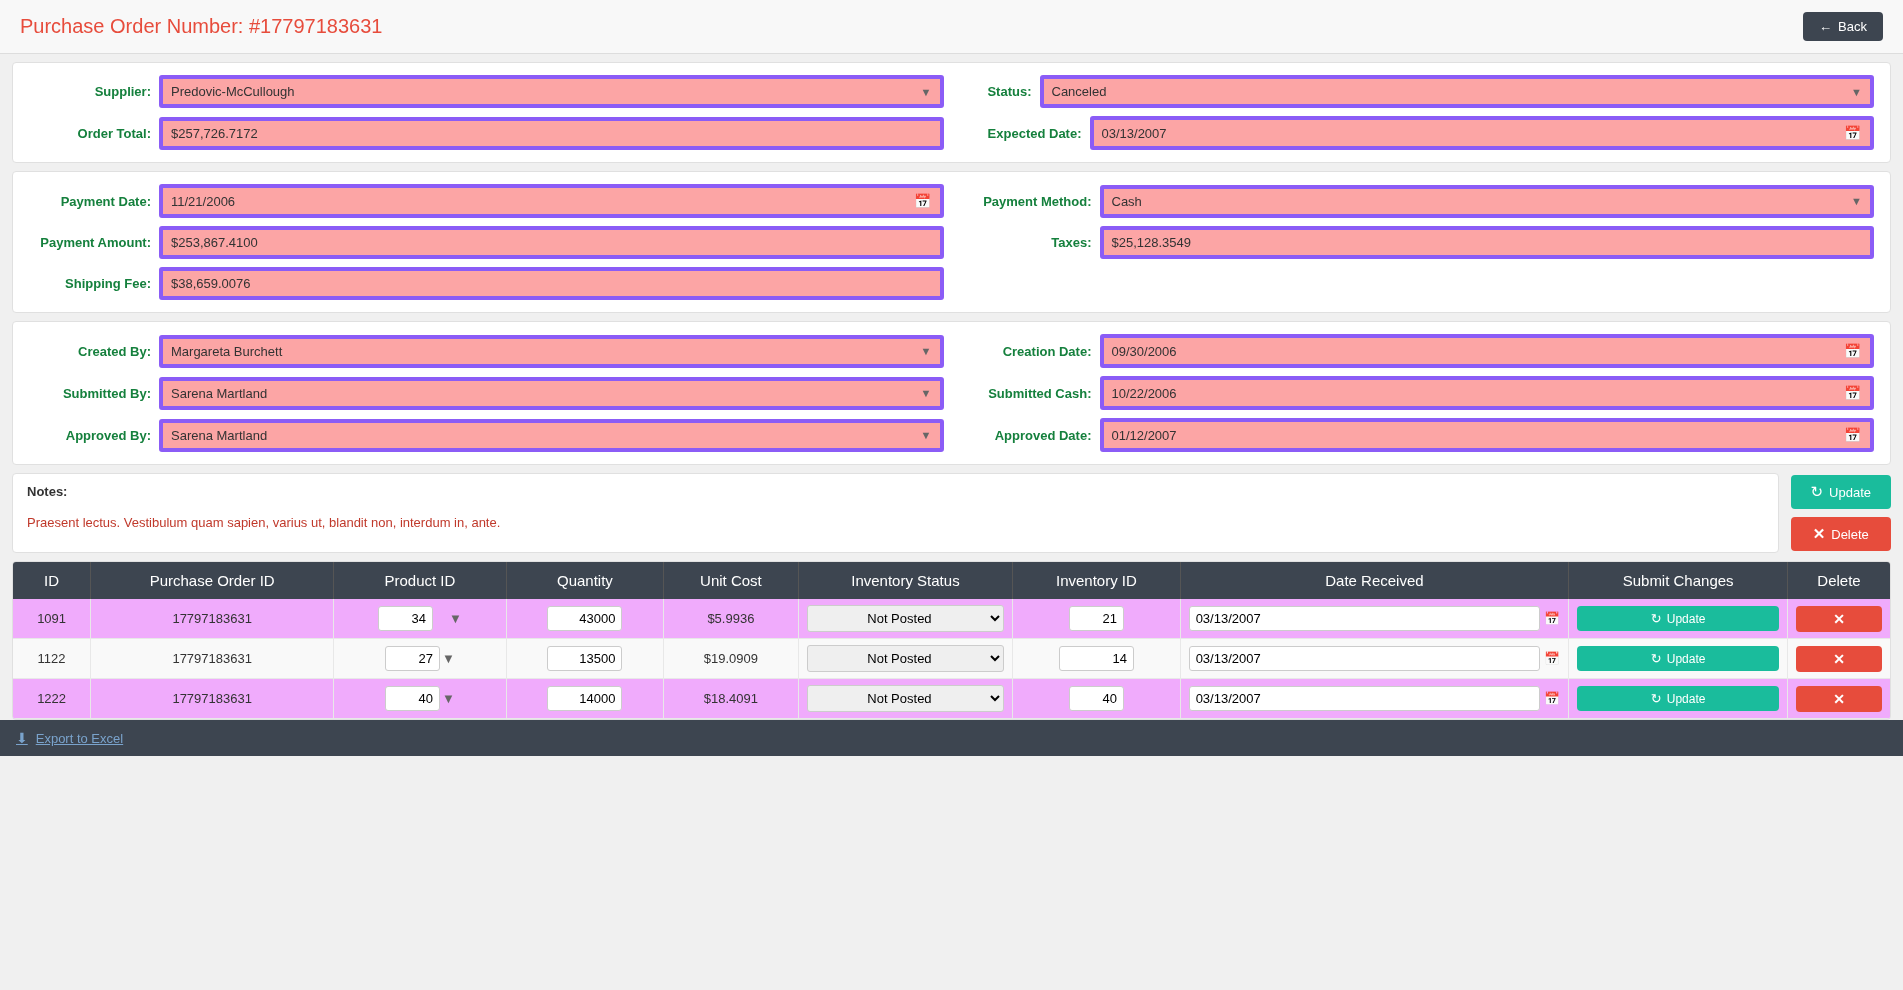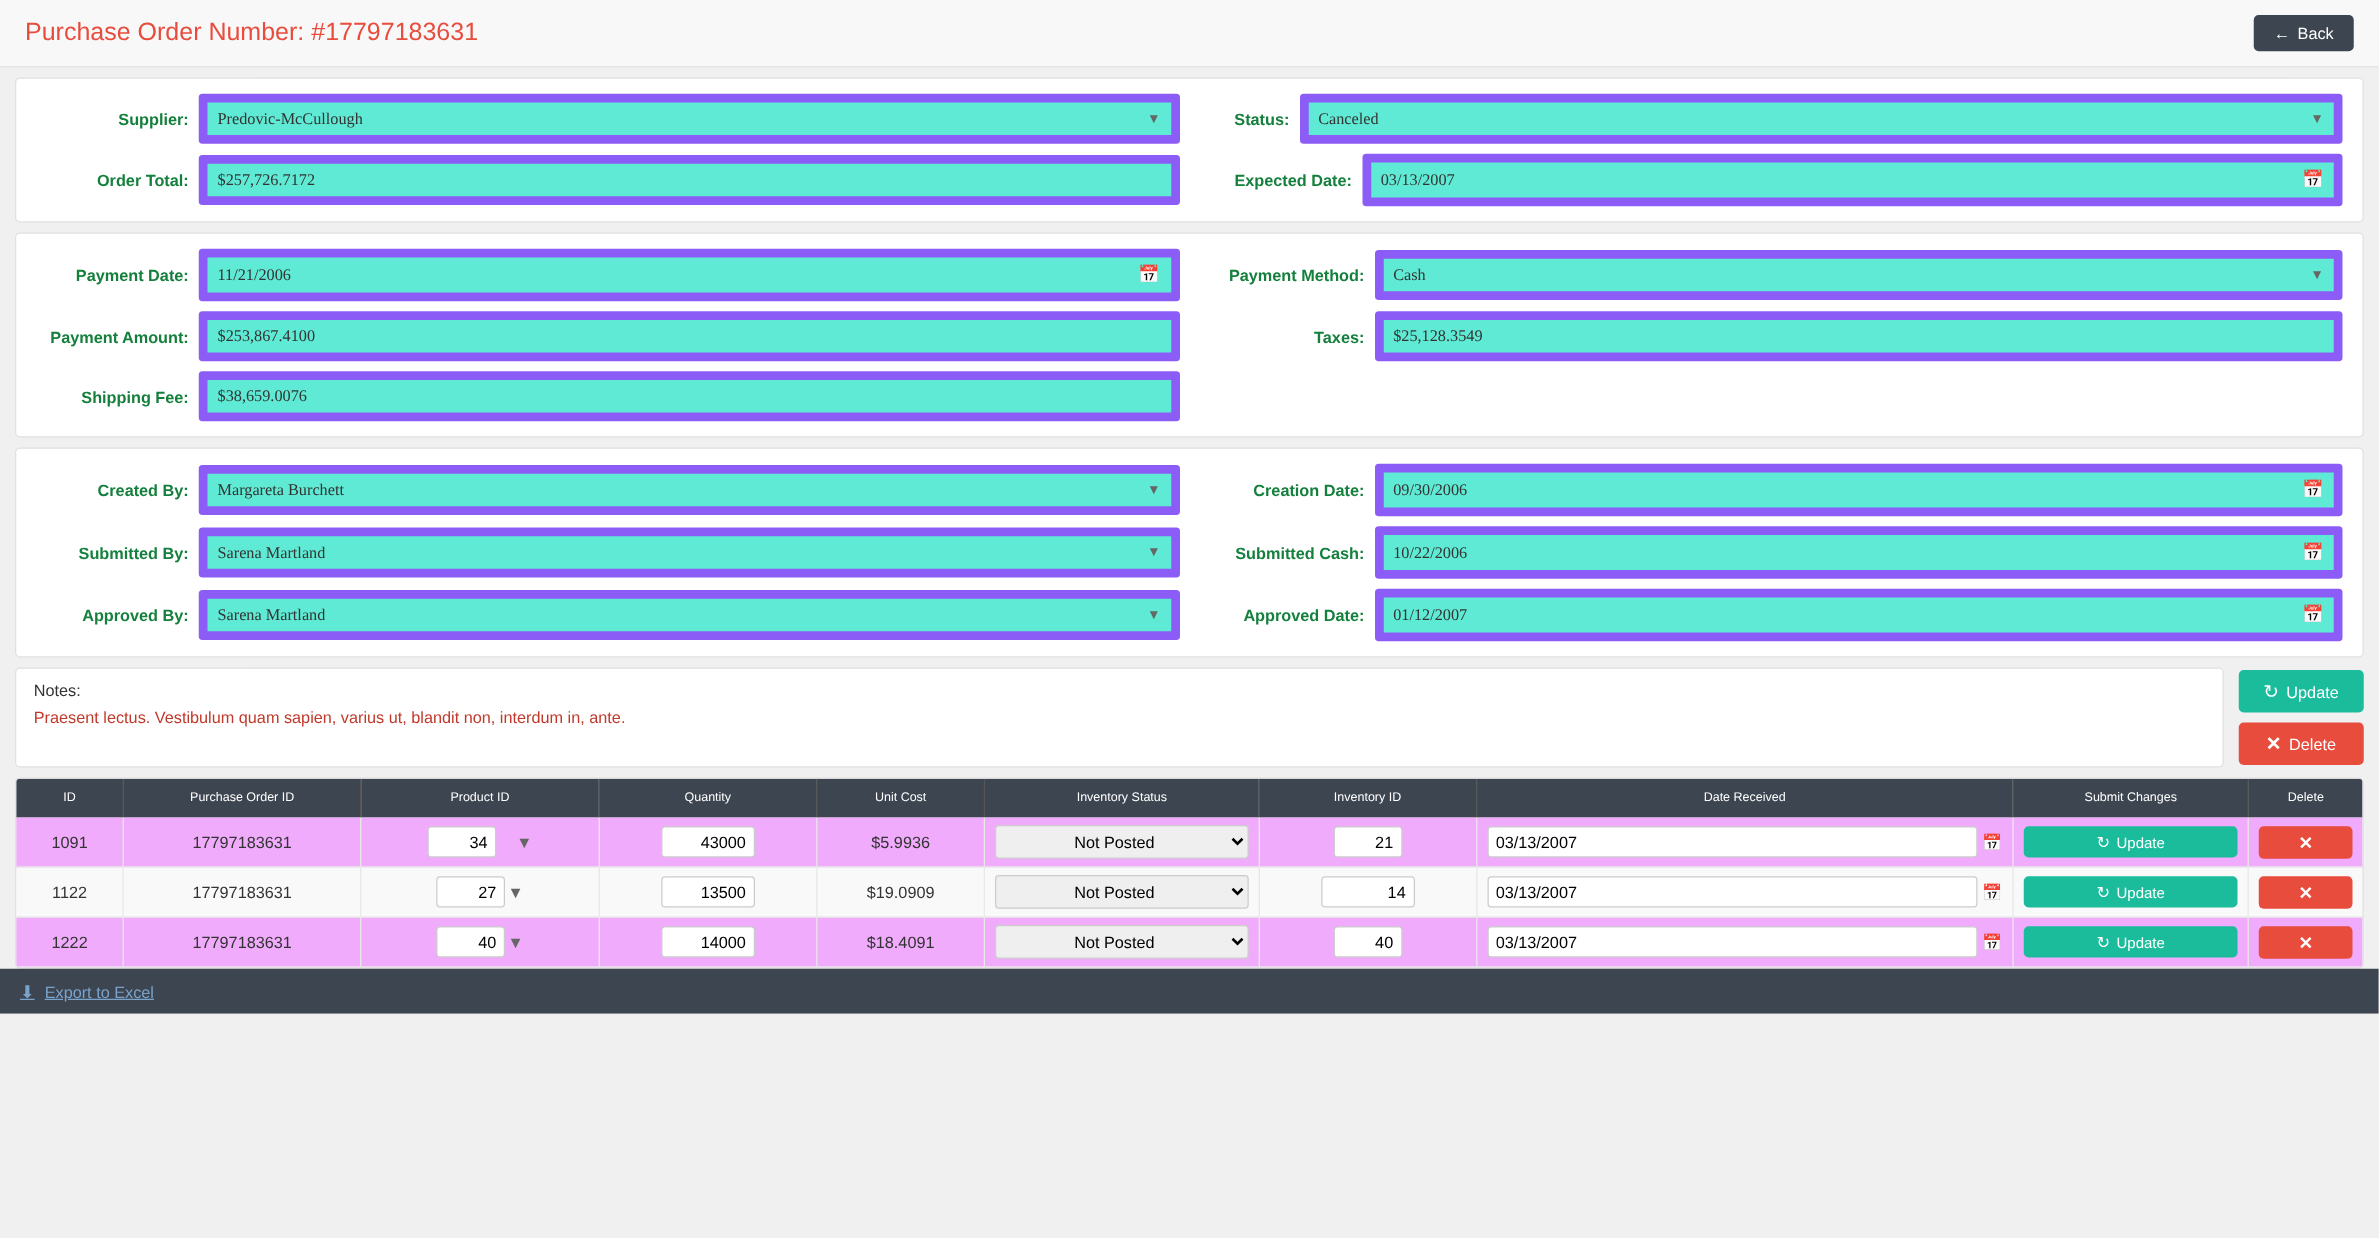--- a/index.html
+++ b/index.html
@@ -57,27 +57,26 @@
     .field-label {
       font-weight: bold;
       white-space: nowrap;
       min-width: 130px;
       text-align: right;
       padding-right: 8px;
       color: #15803d;
     }
     .field-value {
       flex: 1;
-      border: 7px solid #8b5cf6;
+      border: 4px solid #8b5cf6;
       border-radius: 3px;
       padding: 5px 8px;
-      background: #5eead4;
+      background: #fca5a5;
       color: #333;
       position: relative;
-      font-family: Liberation Serif, serif;
     }
     .field-value.with-calendar {
       display: flex;
       align-items: center;
       justify-content: space-between;
     }
     .arrow-icon { color: #666; font-size: 11px; }
     .calendar-icon { color: #666; font-size: 14px; }
 
     .notes-section {
@@ -86,21 +85,21 @@
       margin: 8px 12px;
     }
     .notes-box {
       flex: 1;
       background: #fff;
       border: 1px solid #e0e0e0;
       border-radius: 4px;
       padding: 10px 14px;
       min-height: 80px;
     }
-    .notes-label { font-weight: normal; margin-bottom: 6px; }
+    .notes-label { font-weight: bold; margin-bottom: 16px; }
     .notes-text { color: #c0392b; font-size: 13px; }
     .notes-actions {
       display: flex;
       flex-direction: column;
       gap: 8px;
       justify-content: center;
     }
     .btn-update {
       background: #1abc9c;
       color: #fff;
@@ -142,21 +141,21 @@
       border-collapse: collapse;
     }
     thead tr {
       background: #3d4550;
       color: #fff;
     }
     thead th {
       padding: 10px 8px;
       text-align: center;
       font-weight: normal;
-      font-size: 10px;
+      font-size: 15px;
       border-right: 1px solid #555;
     }
     thead th:last-child { border-right: none; }
     tbody tr {
       background: #f0abfc;
     }
     tbody tr:nth-child(even) {
       background: #f9f9f9;
     }
     tbody td {

